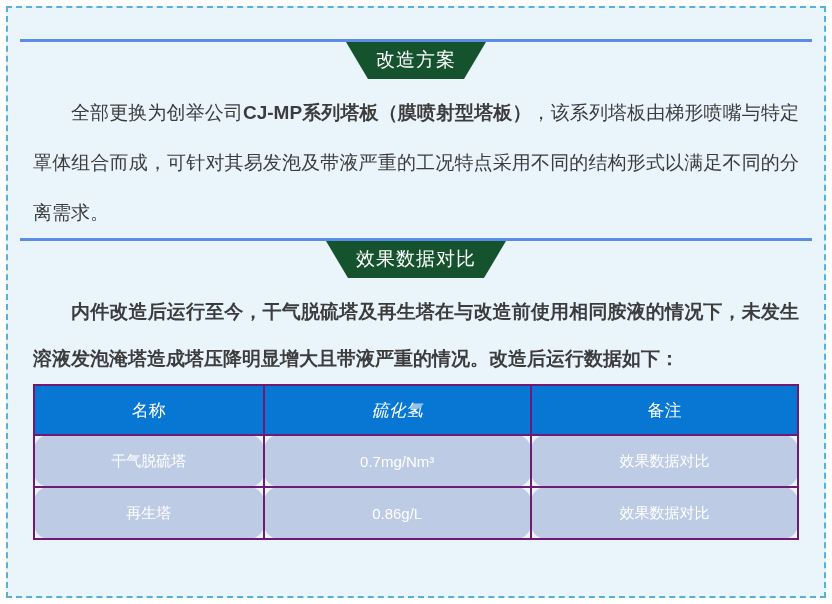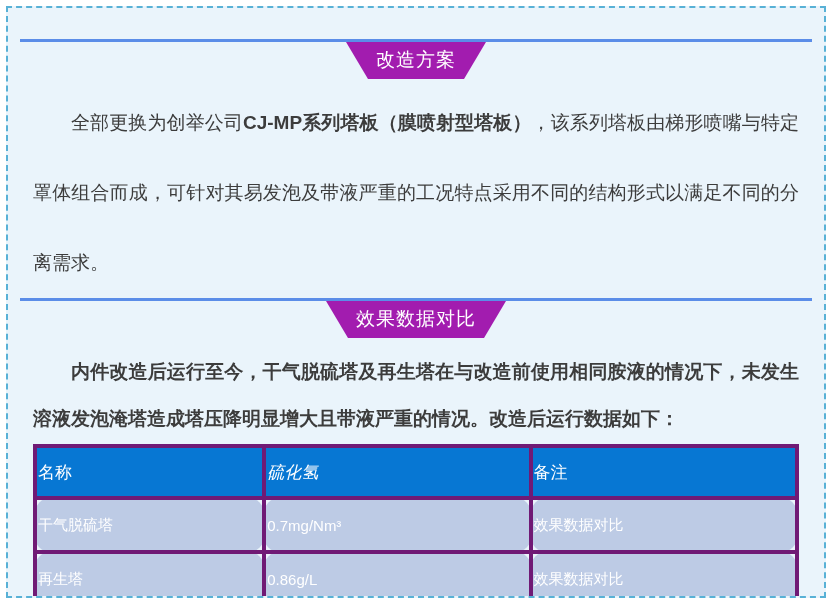--- a/index.html
+++ b/index.html
@@ -27,54 +27,54 @@
     height: 3px;
     background: #5b8de8;
     margin: 0 12px;
   }
   .banner-tab {
     margin: 0 auto;
     width: fit-content;
     padding: 0 30px;
     height: 37px;
     line-height: 35px;
-    background: #a21caf;
+    background: #14532d;
     color: #ffffff;
     font-size: 19px;
     letter-spacing: 1px;
     text-align: center;
     clip-path: polygon(0 0, 100% 0, calc(100% - 22px) 100%, 22px 100%);
   }
   .banner-plan { margin-top: 31px; }
   .banner-results { margin-top: 0; }
   
   .para {
     margin: 9px 25px 0 25px;
     font-size: 19px;
-    line-height: 70px;
+    line-height: 50px;
     color: #3c3c3c;
     text-indent: 2em;
     text-align: justify;
   }
   .para-results {
     margin-top: 10px;
     line-height: 47px;
     font-weight: bold;
   }
   .bold { font-weight: bold; }
   
   table.data {
     width: calc(100% - 50px);
     margin: 2px 25px 0 25px;
     border-collapse: collapse;
     table-layout: fixed;
   }
   table.data td {
-    border: 4px solid #701a75;
-    text-align: left;
+    border: 2px solid #701a75;
+    text-align: center;
     vertical-align: middle;
     color: #ffffff;
   }
   table.data .hdr td {
     background: #0777d3;
     height: 46px;
     font-size: 17px;
   }
   table.data .row td {
     background: #bdcbe5;

